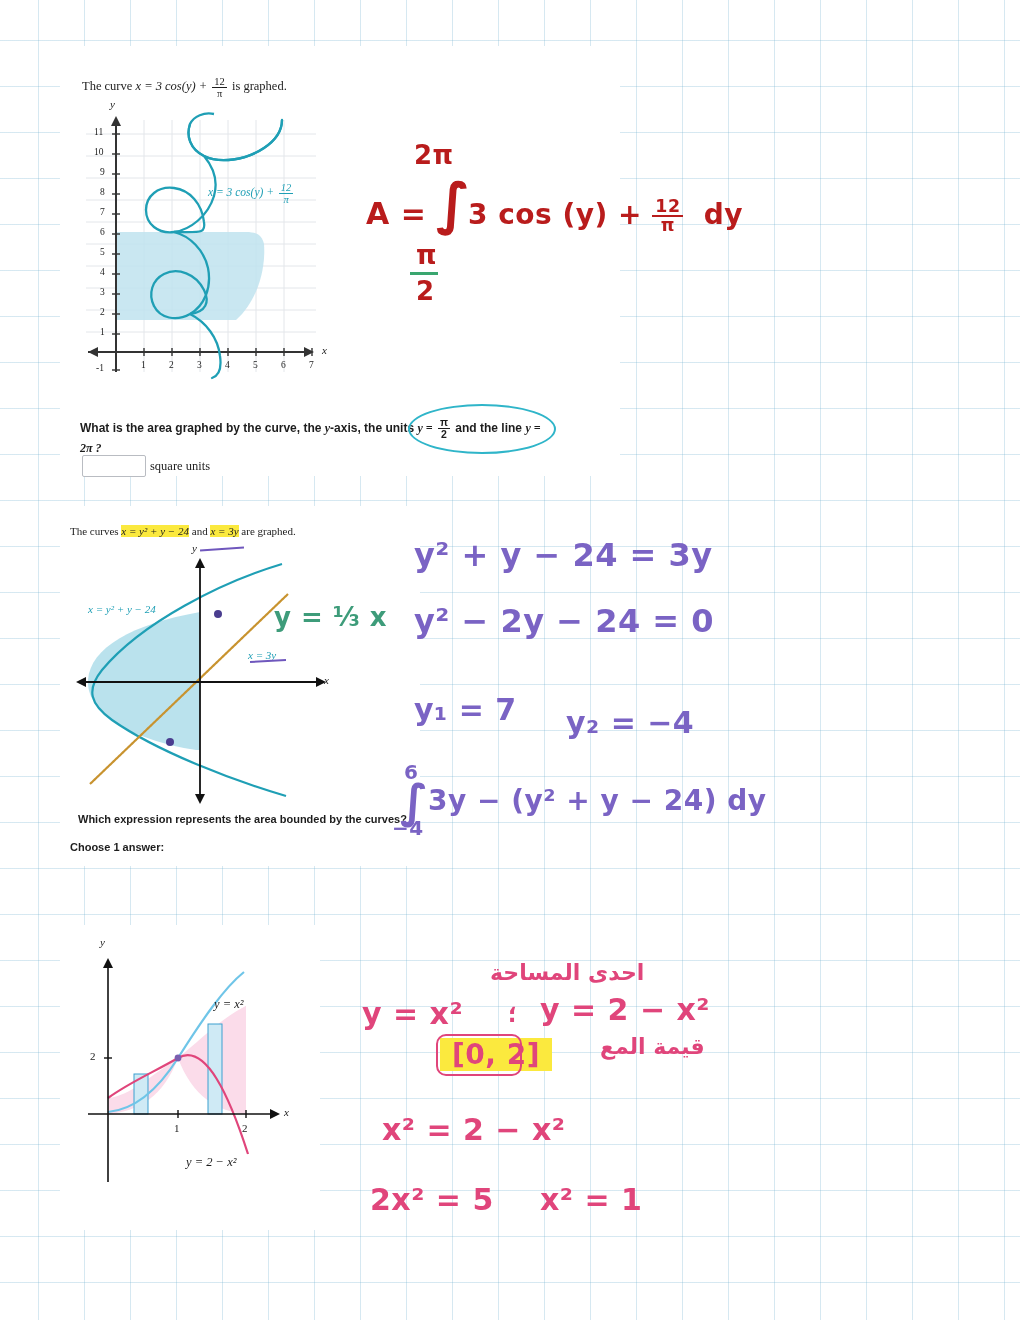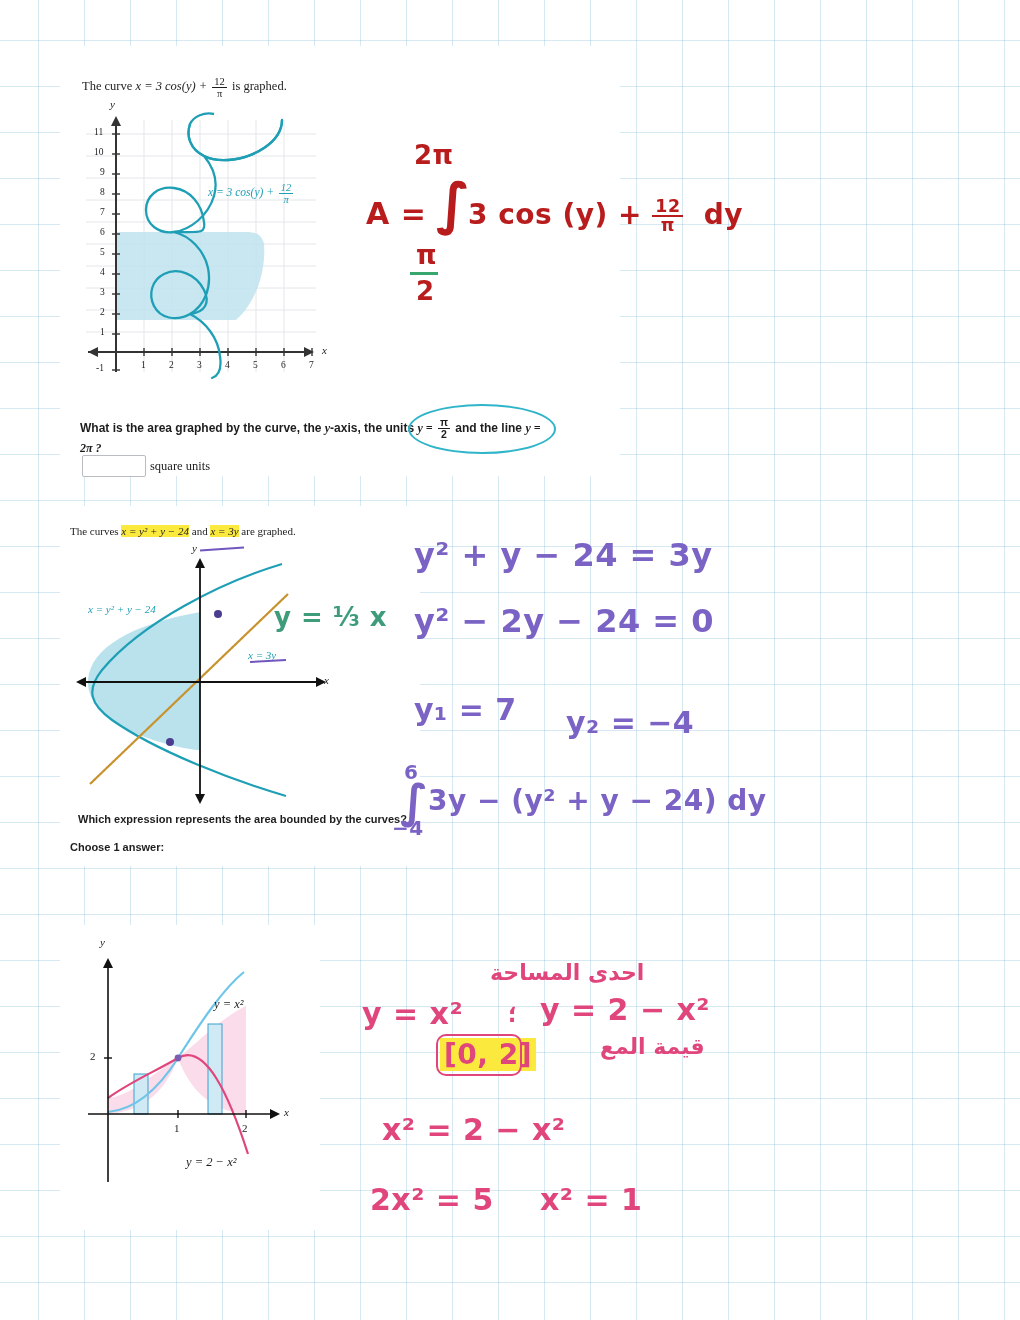--- a/index.html
+++ b/index.html
@@ -340,19 +340,19 @@
 <div class="hand hand-purple" style="left:400px; top:778px; font-size:46px; line-height:1;">∫</div>
 <div class="hand hand-purple" style="left:392px; top:816px; font-size:20px;">−4</div>
 <div class="hand hand-purple" style="left:428px; top:784px; font-size:28px;">3y − (y² + y − 24) dy</div>
 <div class="hand hand-purple" style="left:274px; top:602px; font-size:26px; color:#3e9c7a;">y = ⅓ x</div>
 <div class="underline-purple" style="left:200px; top:548px; width:44px; transform:rotate(-4deg);"></div>
 <div class="underline-purple" style="left:250px; top:660px; width:36px; transform:rotate(-3deg);"></div>
 
 <div class="hand hand-pink" style="left:362px; top:996px; font-size:30px;">y = x²</div>
 <div class="hand hand-pink" style="left:508px; top:1002px; font-size:22px;">؛</div>
 <div class="hand hand-pink" style="left:540px; top:992px; font-size:30px;">y = 2 − x²</div>
-<div class="hand hand-pink hl" style="left:440px; top:1038px; font-size:28px; padding:0 4px;">[0, 2]</div>
+<div class="hand hand-pink hl" style="left:440px; top:1038px; font-size:28px; padding:0 12px;">[0, 2]</div>
 <div class="box-pink" style="left:436px; top:1034px; width:82px; height:38px;"></div>
 <div class="hand hand-pink" style="left:490px; top:960px; font-size:22px; direction:rtl;">احدى المساحة</div>
 <div class="hand hand-pink" style="left:600px; top:1034px; font-size:22px; direction:rtl;">قيمة المع</div>
 <div class="hand hand-pink" style="left:382px; top:1112px; font-size:30px;">x² = 2 − x²</div>
 <div class="hand hand-pink" style="left:370px; top:1182px; font-size:30px;">2x² = 5</div>
 <div class="hand hand-pink" style="left:540px; top:1182px; font-size:30px;">x² = 1</div>
 
 </body></html>

